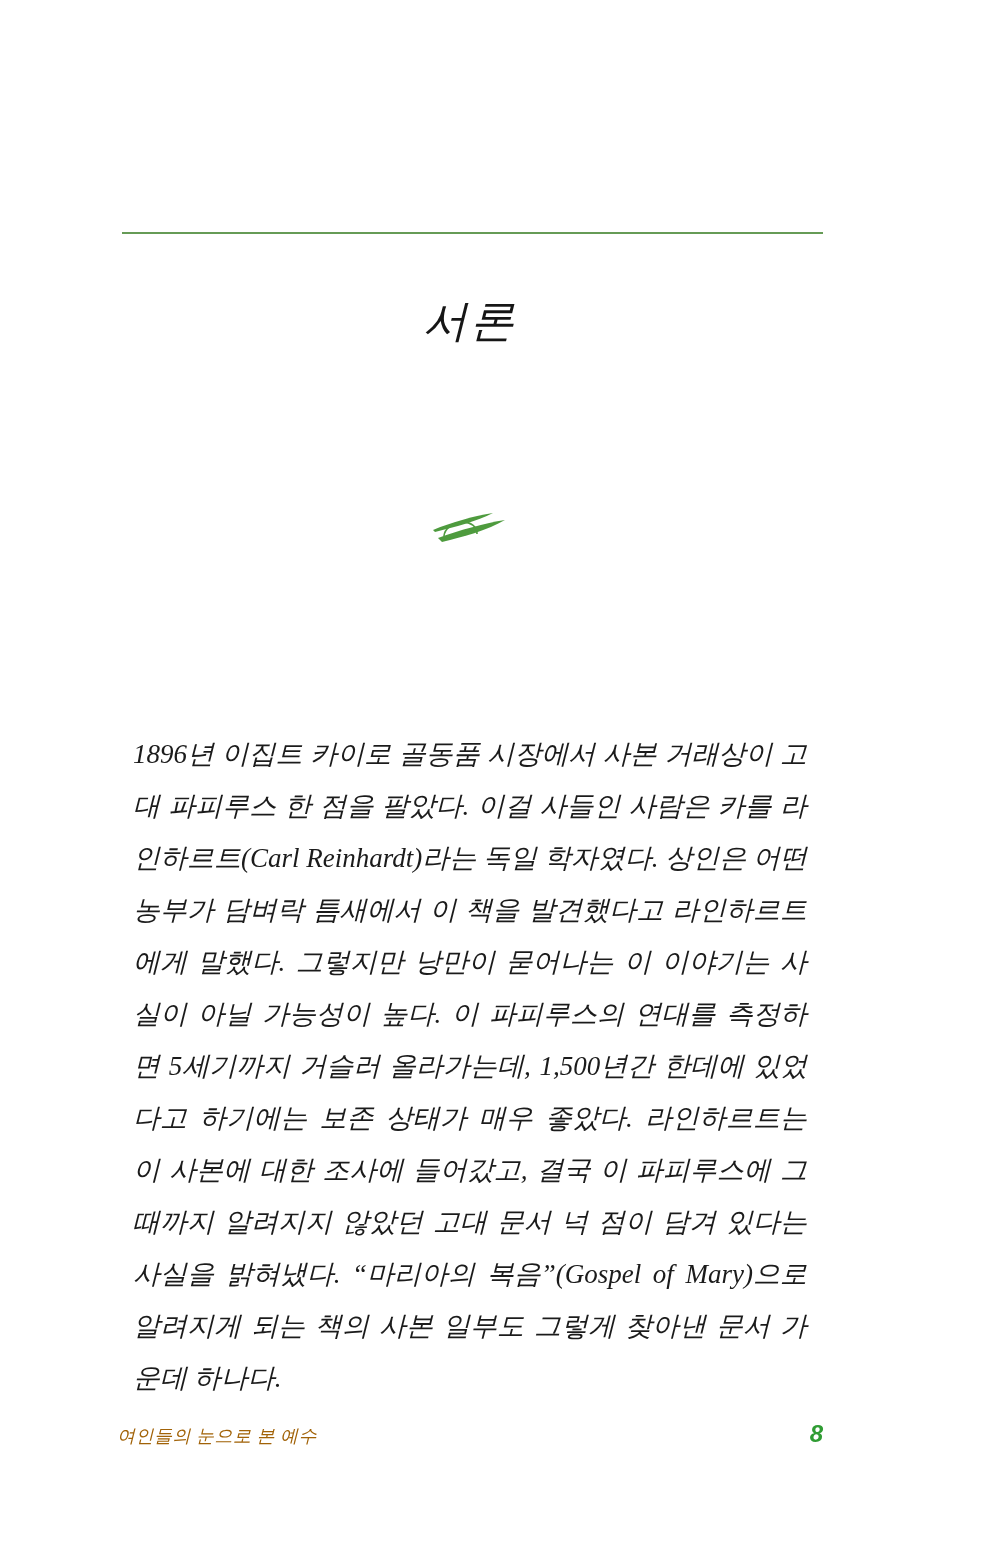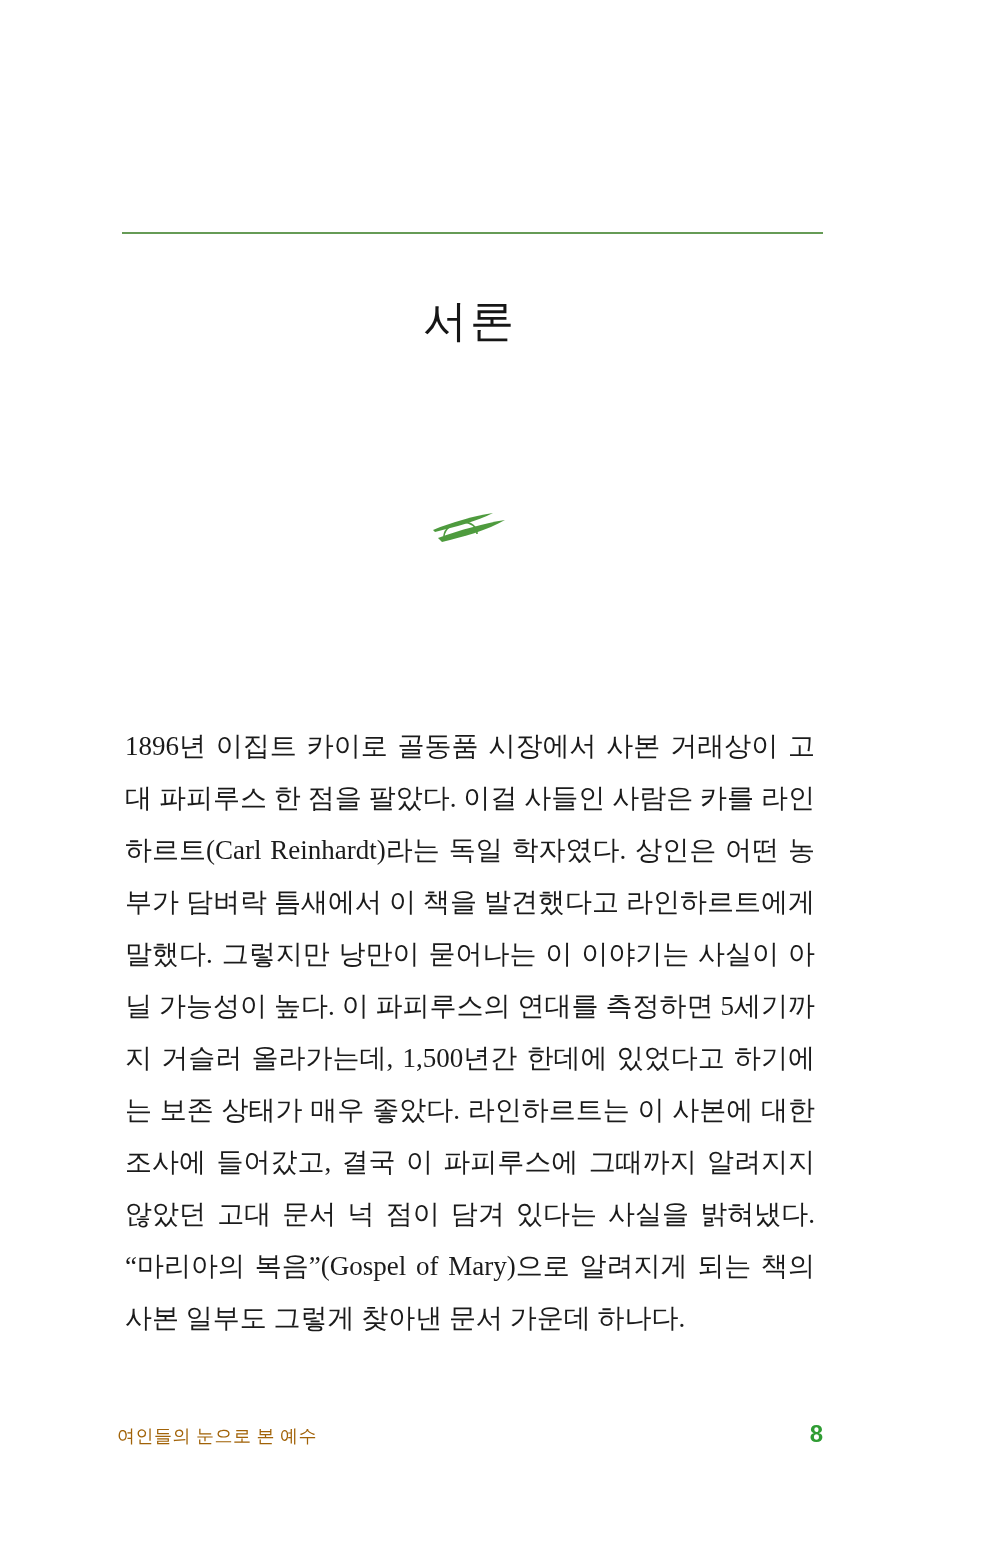--- a/index.html
+++ b/index.html
@@ -8,20 +8,21 @@
     background: #ffffff;
   }
   .page {
     position: relative;
     width: 1000px;
     height: 1555px;
     background: #ffffff;
     overflow: hidden;
     font-family: "Liberation Serif", "DejaVu Serif", serif;
     color: #1b1b1b;
+    font-style: italic;
   }
   .chapter-rule {
     position: absolute;
     left: 122px;
     top: 232px;
     width: 701px;
     height: 2px;
     background: #669b56;
   }
   .chapter-title {
@@ -44,21 +45,21 @@
     width: 76px;
     height: 36px;
   }
   .body-text {
     position: absolute;
     left: 117px;
     top: 712px;
     width: 706px;
   }
   .body-text p {
-    margin: 8px;
+    margin: 16px;
     font-size: 27px;
     line-height: 52px;
     text-align: justify;
     color: #1b1b1b;
   }
   .footer {
     position: absolute;
     left: 117px;
     top: 1420px;
     width: 706px;

